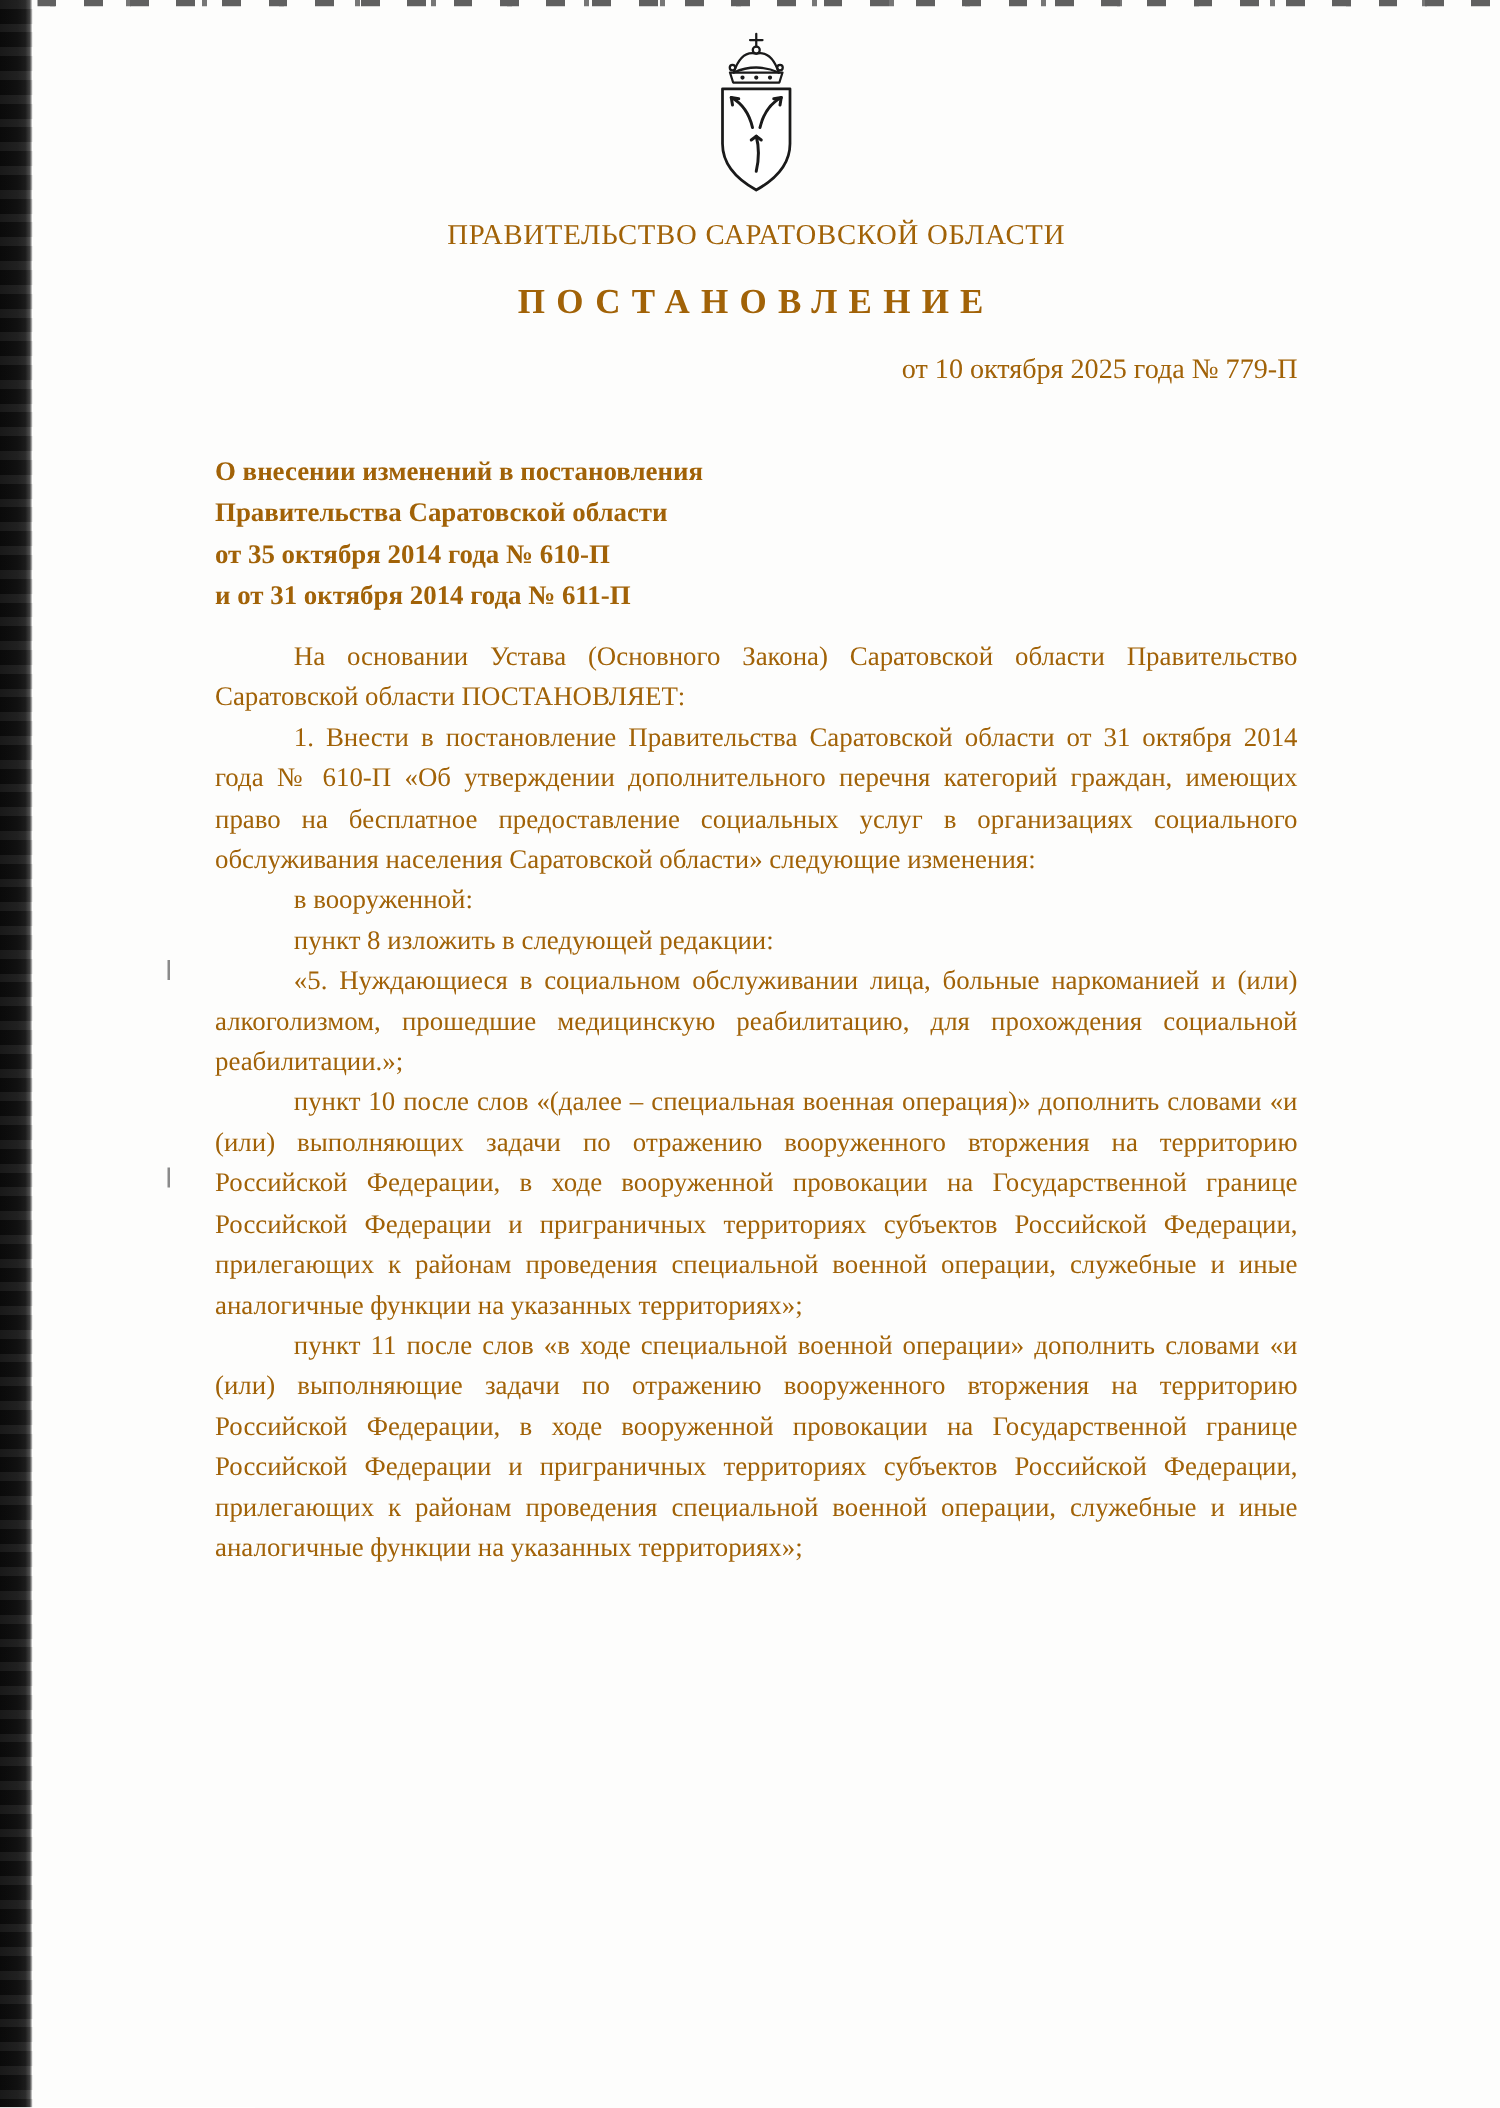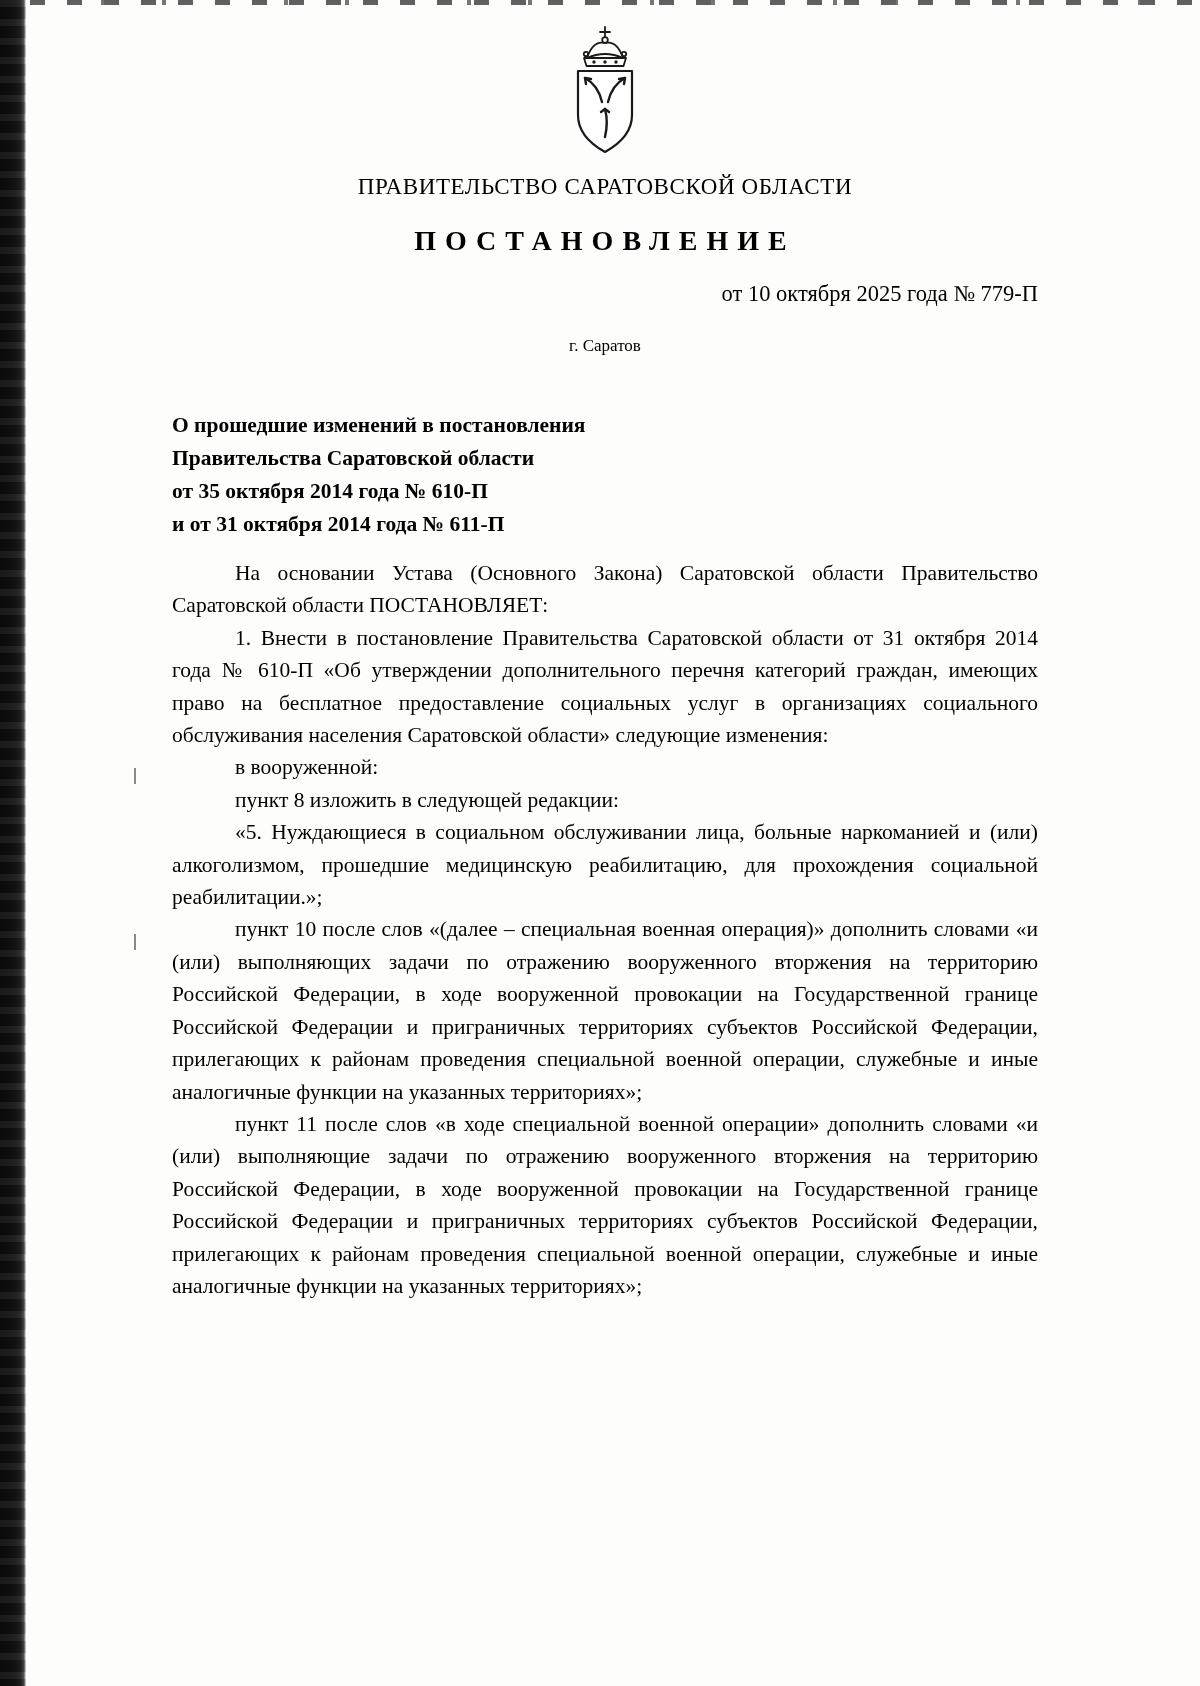--- a/index.html
+++ b/index.html
@@ -4,21 +4,21 @@
 <style>
   * { margin: 0; padding: 0; box-sizing: border-box; }
   html, body { background: #ffffff; }
   .page {
     position: relative;
     width: 1200px;
     height: 1686px;
     margin: 0 auto;
     background: #fdfdfc;
     font-family: "Liberation Serif", "DejaVu Serif", serif;
-    color: #000000;
+    color: #a16207;
     overflow: hidden;
   }
   
   .left-band {
     position: absolute; left: 0; top: 0; width: 26px; height: 100%;
     background: linear-gradient(90deg, #0b0b0b 0%, #131313 55%, #1f1f1f 78%, #4a4a4a 92%, rgba(90,90,90,0) 100%);
   }
   .left-band:after{
     content:""; position:absolute; inset:0;
     background: repeating-linear-gradient(180deg, rgba(255,255,255,.06) 0 7px, rgba(0,0,0,.12) 7px 19px);
@@ -107,24 +107,23 @@
         </g>
       </svg>
     </div>
 
     <div class="org">ПРАВИТЕЛЬСТВО САРАТОВСКОЙ ОБЛАСТИ</div>
 
     <div class="doctype">ПОСТАНОВЛЕНИЕ</div>
 
     <div class="dateline">от 10 октября 2025 года № 779-П</div>
 
-    <div class="city">г. Саратов</div>
 
     <div class="subject">
-      <div>О прошедшие изменений в постановления</div>
+      <div>О внесении изменений в постановления</div>
       <div>Правительства Саратовской области</div>
       <div>от 35 октября 2014 года № 610-П</div>
       <div>и от 31 октября 2014 года № 611-П</div>
     </div>
 
     <div class="docbody">
       <p>На основании Устава (Основного Закона) Саратовской области Правительство Саратовской области ПОСТАНОВЛЯЕТ:</p>
       <p>1. Внести в постановление Правительства Саратовской области от 31 октября 2014 года № 610-П «Об утверждении дополнительного перечня категорий граждан, имеющих право на бесплатное предоставление социальных услуг в организациях социального обслуживания населения Саратовской области» следующие изменения:</p>
       <p>в вооруженной:</p>
       <p>пункт 8 изложить в следующей редакции:</p>

